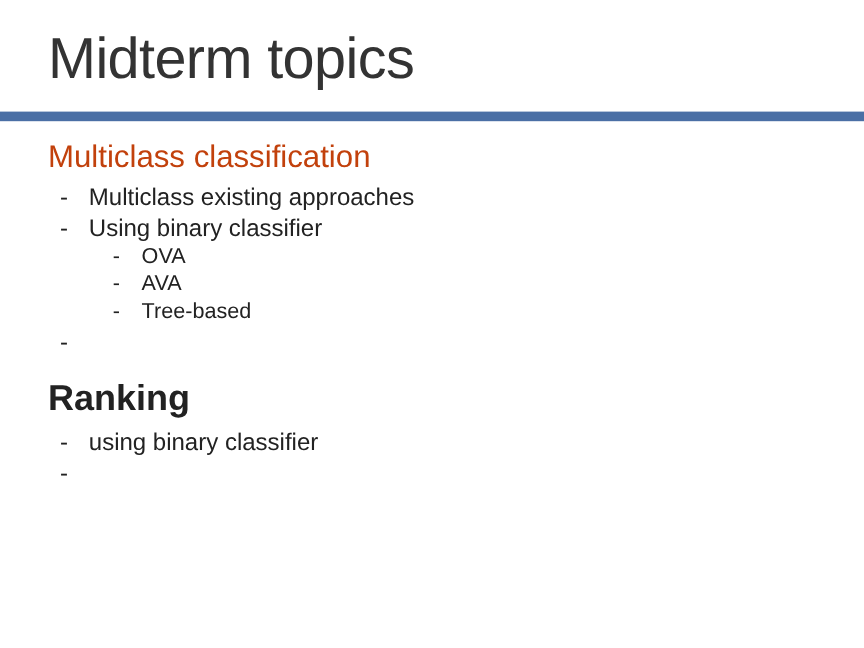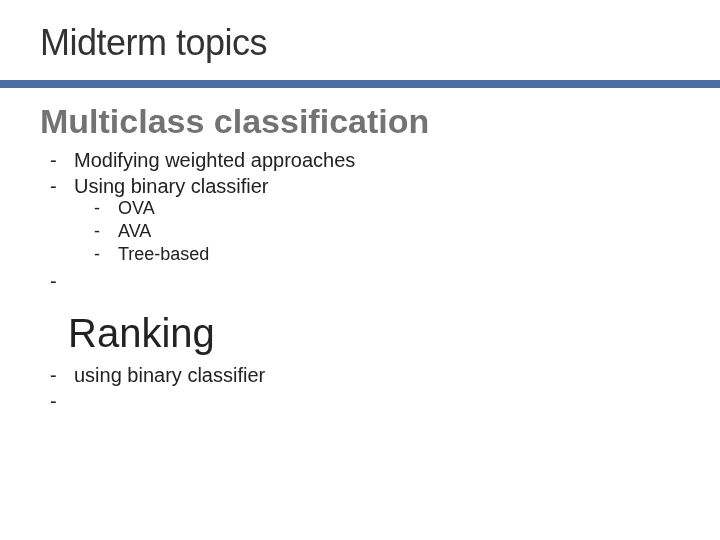--- a/index.html
+++ b/index.html
@@ -22,41 +22,41 @@
       background: #ffffff;
       padding: 0;
       position: relative;
     }
 
     .title-area {
       padding: 22px 40px 10px 40px;
     }
 
     .slide-title {
-      font-size: 36px;
+      font-size: 48px;
       font-weight: normal;
       color: #333333;
       letter-spacing: -0.5px;
     }
 
     .accent-bar {
       height: 8px;
       background: #4a6fa5;
       margin: 6px 0 0 0;
       width: 100%;
     }
 
     .content-area {
       padding: 14px 40px 14px 40px;
     }
 
     .section-title {
-      font-size: 34px;
-      font-weight: bold;
-      color: #737373;
+      font-size: 26px;
+      font-weight: normal;
+      color: #c2410c;
       margin-bottom: 8px;
     }
 
     .bullet-list {
       list-style: none;
       padding: 0;
       margin: 0;
     }
 
     .bullet-item {
@@ -93,45 +93,44 @@
       min-width: 20px;
       margin-right: 4px;
       color: #222222;
     }
 
     .ranking-section {
       margin-top: 18px;
     }
 
     .ranking-title {
-      font-size: 40px;
-      font-weight: normal;
+      font-size: 30px;
+      font-weight: bold;
       color: #222222;
       margin-bottom: 8px;
-      margin-left: 28px;
     }
   </style>
 </head>
 <body>
 
 <div class="slide">
   <div class="title-area">
     <h1 class="slide-title">Midterm topics</h1>
   </div>
   <div class="accent-bar" style="background: rgb(74, 111, 165);"></div>
 
   <div class="content-area">
 
     <div class="section">
       <div class="section-title">Multiclass classification</div>
       <ul class="bullet-list">
 
         <li class="bullet-item">
           <span class="bullet-dash">-</span>
-          <span>Modifying weighted approaches</span>
+          <span>Multiclass existing approaches</span>
         </li>
 
         <li class="bullet-item" style="flex-direction: column; align-items: flex-start;">
           <div style="display:flex; align-items: flex-start;">
             <span class="bullet-dash">-</span>
             <span>Using binary classifier</span>
           </div>
           <ul class="sub-sub-list">
             <li class="sub-sub-item">
               <span class="sub-sub-dash">-</span>

